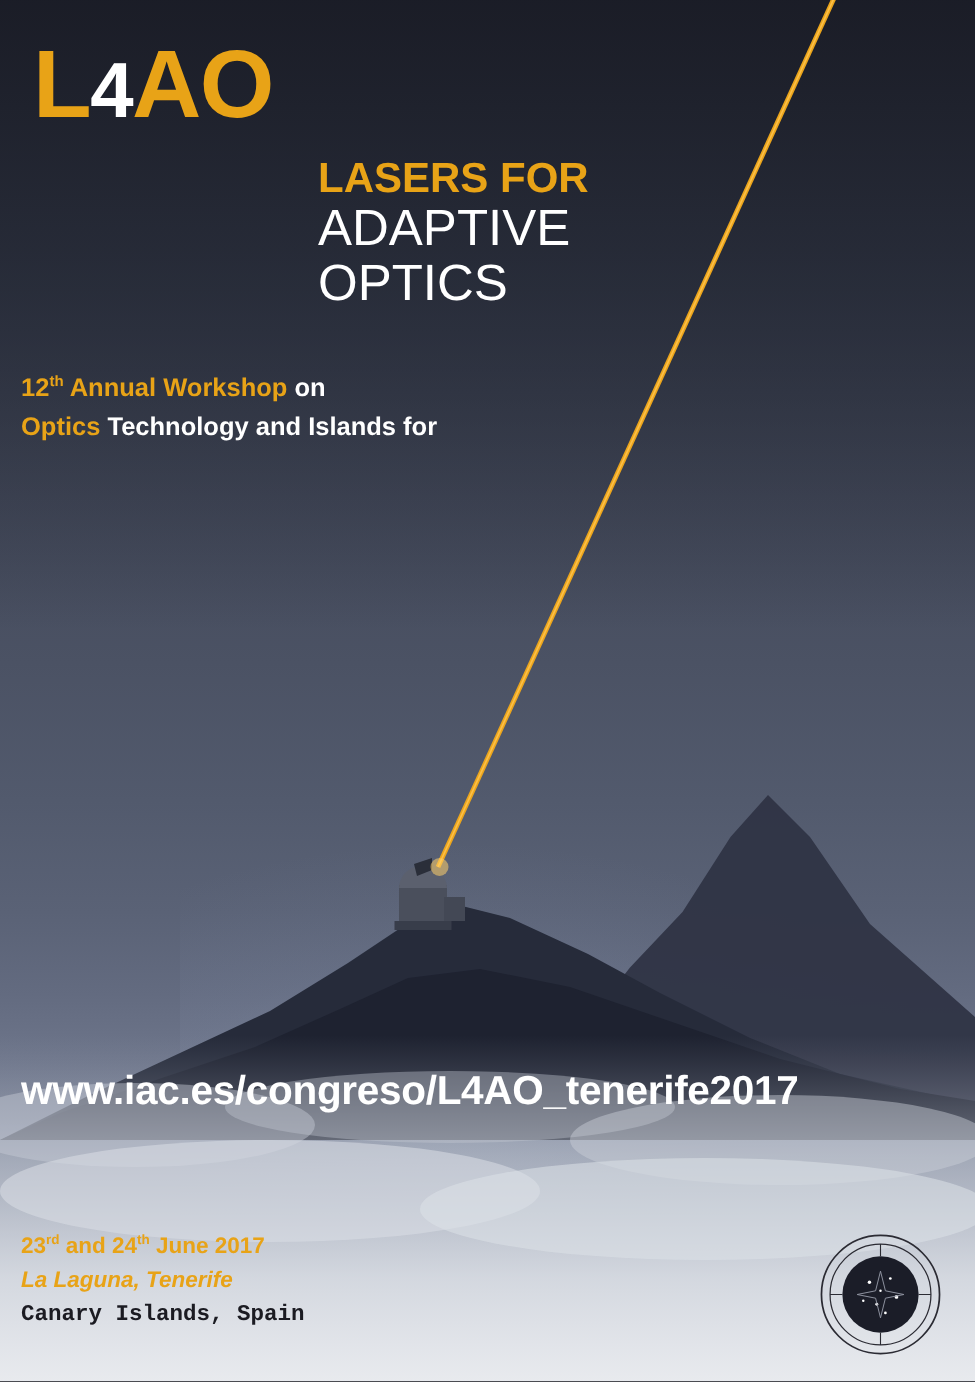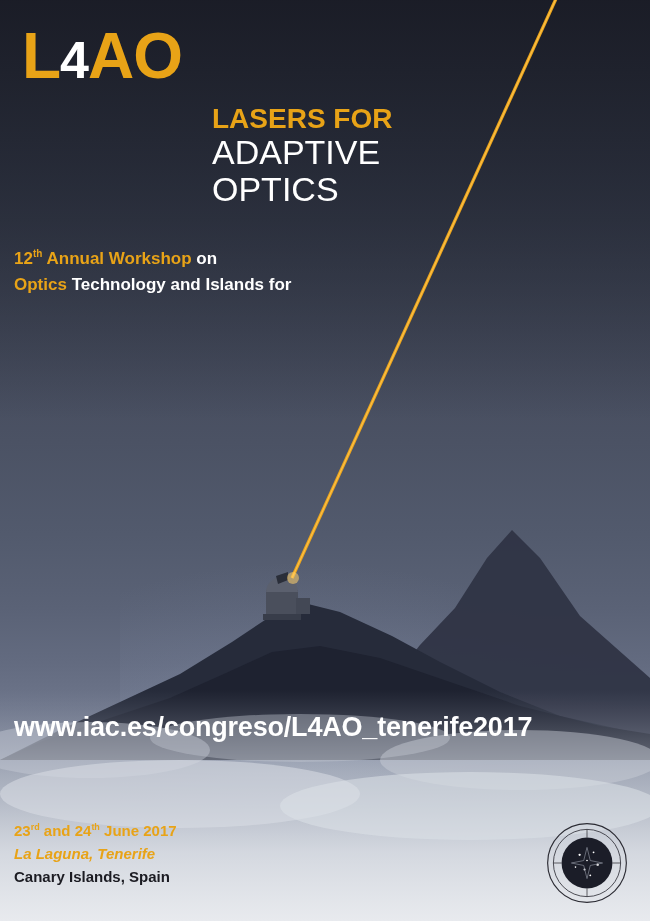--- a/index.html
+++ b/index.html
@@ -131,21 +131,21 @@
     font-size: 15px;
     font-weight: bold;
     line-height: 1.52;
     color: #1b1b22;
     margin-top: 20px;
   }
   .footer sup { font-size: 9px; vertical-align: super; }
   .footer .l-date { color: #e8a317; }
   .footer .l-inst { color: #1b1b22; }
   .footer .l-city { color: #e8a317; font-style: italic; }
-  .footer .l-country { color: #1b1b22; }
+  .footer .l-country { color: #1b1b22; font-family: Liberation Mono, monospace; }
 
   .iac-logo {
     position: absolute;
     left: 546px; top: 822px;
     width: 82px; height: 82px;
   }
 </style>
 </head>
 <body>
 

